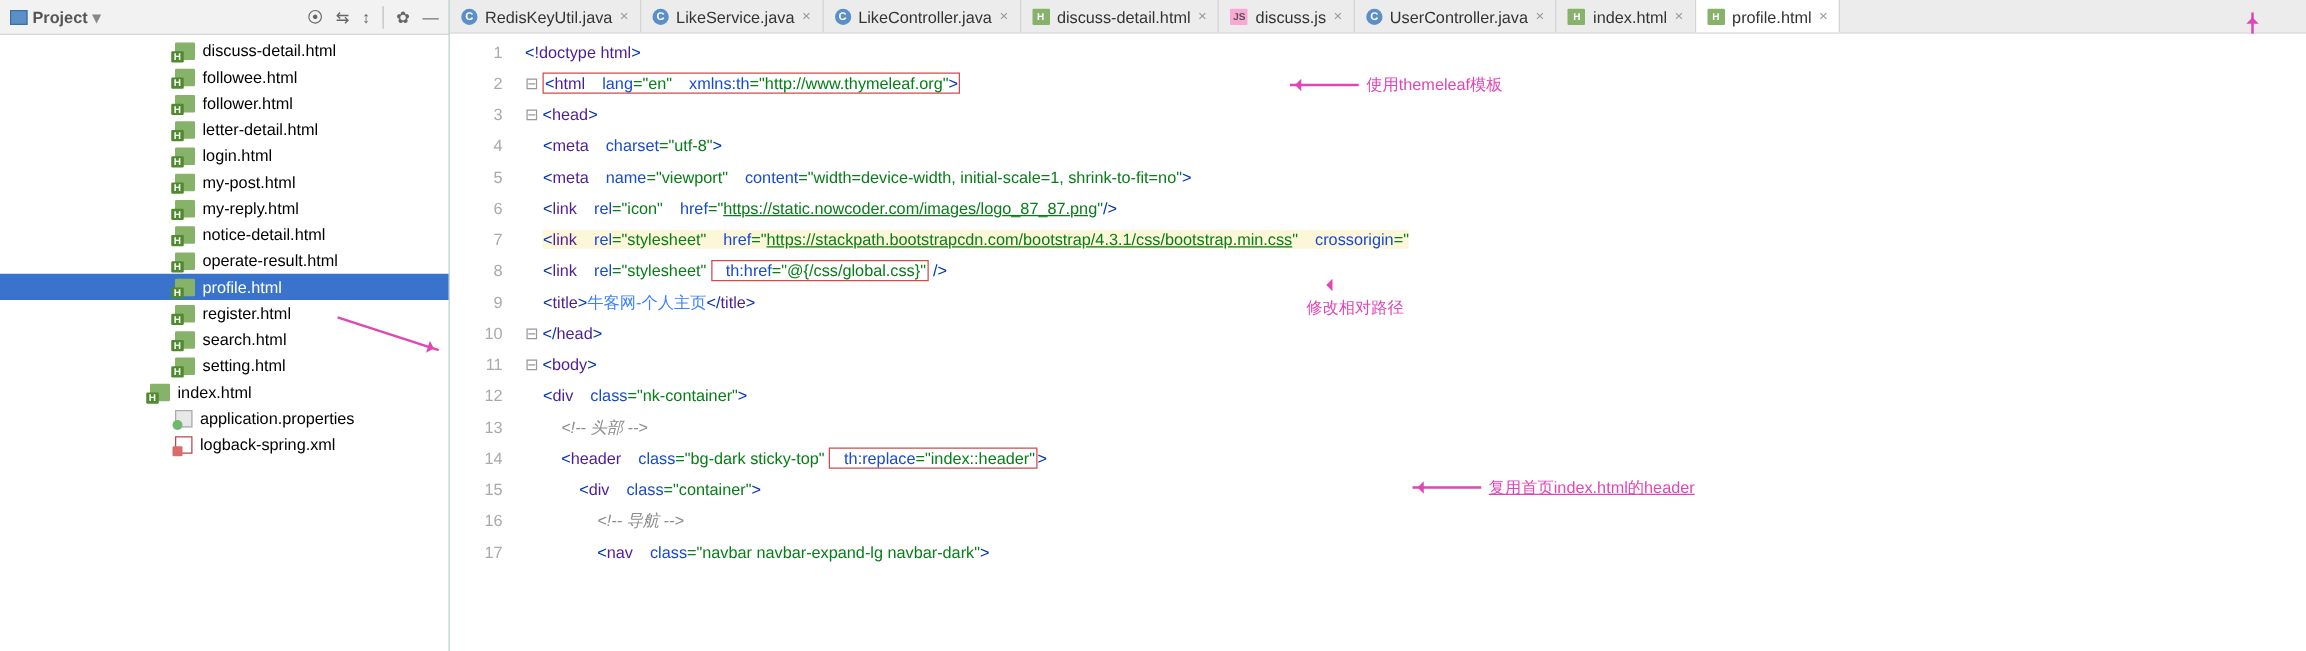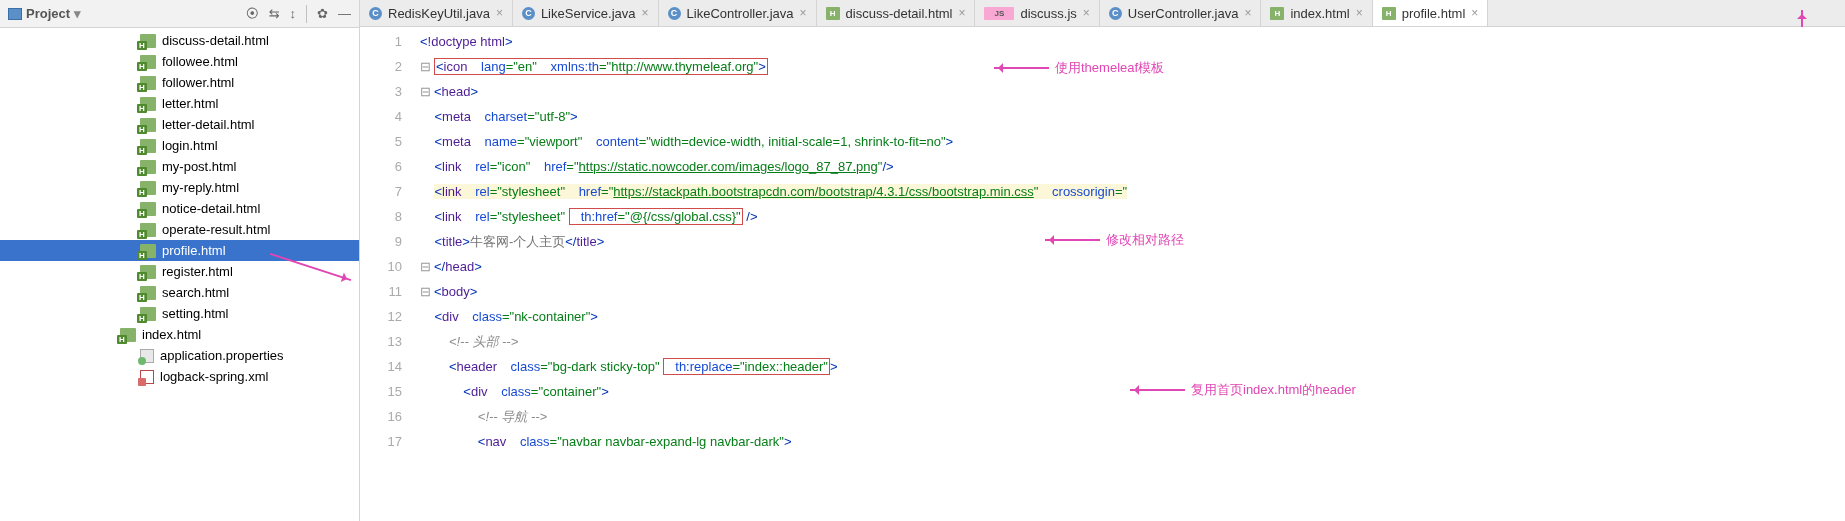--- a/index.html
+++ b/index.html
@@ -24,35 +24,35 @@
 .prop-ico::before{content:"";position:absolute;left:-3px;bottom:-3px;width:8px;height:8px;background:#6eb96e;border-radius:50%;}
 .xml-ico { width:14px; height:14px; background:#fff;border:1px solid #b74848;margin-right:6px; position:relative;}
 .xml-ico::before{content:"";position:absolute;left:-3px;bottom:-3px;width:8px;height:8px;background:#d96b6b;border-radius:1px;}
 .editor { flex:1; display:flex; flex-direction:column; position:relative; }
 .tabbar { display:flex; align-items:center; height:27px; border-bottom:1px solid #d4d4d4; background:#ececec; overflow:hidden; }
 .tab { display:flex; align-items:center; gap:6px; padding:0 9px; height:100%; border-right:1px solid #d4d4d4; color:#333; white-space:nowrap; }
 .tab.active { background:#fff; }
 .close-x { color:#999; font-size:12px; }
 .c-ico{width:13px;height:13px;border-radius:50%;background:#5b8fc7;color:#fff;font-size:9px;font-weight:bold;display:inline-flex;align-items:center;justify-content:center;}
 .h-ico{width:14px;height:13px;background:#86b26a;color:#fff;font-size:8px;font-weight:bold;display:inline-flex;align-items:center;justify-content:center;border-radius:1px;}
-.js-ico{width:30px;height:13px;background:#f9a8d4;color:#555;font-size:8px;font-weight:bold;display:inline-flex;align-items:center;justify-content:center;border-radius:1px;}
+.js-ico{width:14px;height:13px;background:#f9a8d4;color:#555;font-size:8px;font-weight:bold;display:inline-flex;align-items:center;justify-content:center;border-radius:1px;}
 .code-area { flex:1; display:flex; font-family:"JetBrains Mono",Consolas,monospace; background:#fff; position:relative; }
 .gutter { width:60px; text-align:right; color:#aaa; padding:2px 18px 0 0; }
 .gutter div, .code div { height:25px; line-height:25px; }
 .code { flex:1; padding:2px 0 0 0; position:relative; }
 .code pre { height:25px; line-height:25px; font-family:inherit; white-space:pre; }
 
 .t-ang{color:#0033b3;}      
 .t-tag{color:#4c1d95;}
 .t-attr{color:#174ad4;padding-left:10px;}
 .t-eq{color:#067d17;}
 .t-str{color:#067d17;}
 .t-link{color:#067d17;text-decoration:underline;}
 .t-cmt{color:#8c8c8c;font-style:italic;}
-.t-txt{color:#737373;}
+.t-txt{color:#3b82f6;}
 .hl-yel{background:#fdf7d9;}
 .hl-box{border:1px solid #d24b4b;padding:0 1px;}
 .fold{display:inline-block;width:10px;text-align:center;color:#999;margin-right:4px;}
 
 .anno { position:absolute; color:#e046b4; font-size:15px; display:flex; align-items:center; gap:6px; pointer-events:none; font-family:"Microsoft YaHei",sans-serif;}
 .arrow { display:inline-block; width:55px; height:2px; background:#e046b4; position:relative; }
 .arrow::before { content:""; position:absolute; left:-1px; top:-4px; border:5px solid transparent; border-right-color:#e046b4; }
 .top-markers{position:absolute;right:8px;top:30px;display:flex;gap:8px;font-size:12px;align-items:center;}
 .m-red{color:#d9433b;font-weight:bold;}
 .m-yel{color:#c7a039;font-weight:bold;}
@@ -89,24 +89,20 @@
           <span class="web-ico"></span>
           <span>discuss-detail.html</span>
         </div>
         <div class="tree-row">
           <span class="web-ico"></span>
           <span>followee.html</span>
         </div>
         <div class="tree-row">
           <span class="web-ico"></span>
           <span>follower.html</span>
-        </div>
-        <div class="tree-row">
-          <span class="web-ico"></span>
-          <span>letter.html</span>
         </div>
         <div class="tree-row">
           <span class="web-ico"></span>
           <span>letter-detail.html</span>
         </div>
         <div class="tree-row">
           <span class="web-ico"></span>
           <span>login.html</span>
         </div>
         <div class="tree-row">
@@ -225,45 +221,45 @@
           <div>12</div>
           <div>13</div>
           <div>14</div>
           <div>15</div>
           <div>16</div>
           <div>17</div>
         </div>
       <div class="code" id="code">
 
 <pre><span class="t-ang">&lt;</span><span class="t-tag">!doctype html</span><span class="t-ang">&gt;</span></pre>
-<pre><span class="fold">⊟</span><span class="hl-box"><span class="t-ang">&lt;</span><span class="t-tag">icon</span> <span class="t-attr">lang</span><span class="t-eq">=</span><span class="t-str">"en"</span> <span class="t-attr">xmlns:th</span><span class="t-eq">=</span><span class="t-str">"http://www.thymeleaf.org"</span><span class="t-ang">&gt;</span></span></pre>
+<pre><span class="fold">⊟</span><span class="hl-box"><span class="t-ang">&lt;</span><span class="t-tag">html</span> <span class="t-attr">lang</span><span class="t-eq">=</span><span class="t-str">"en"</span> <span class="t-attr">xmlns:th</span><span class="t-eq">=</span><span class="t-str">"http://www.thymeleaf.org"</span><span class="t-ang">&gt;</span></span></pre>
 <pre><span class="fold">⊟</span><span class="t-ang">&lt;</span><span class="t-tag">head</span><span class="t-ang">&gt;</span></pre>
 <pre>    <span class="t-ang">&lt;</span><span class="t-tag">meta</span> <span class="t-attr">charset</span><span class="t-eq">=</span><span class="t-str">"utf-8"</span><span class="t-ang">&gt;</span></pre>
 <pre>    <span class="t-ang">&lt;</span><span class="t-tag">meta</span> <span class="t-attr">name</span><span class="t-eq">=</span><span class="t-str">"viewport"</span> <span class="t-attr">content</span><span class="t-eq">=</span><span class="t-str">"width=device-width, initial-scale=1, shrink-to-fit=no"</span><span class="t-ang">&gt;</span></pre>
 <pre>    <span class="t-ang">&lt;</span><span class="t-tag">link</span> <span class="t-attr">rel</span><span class="t-eq">=</span><span class="t-str">"icon"</span> <span class="t-attr">href</span><span class="t-eq">=</span><span class="t-str">"<span class="t-link">https://static.nowcoder.com/images/logo_87_87.png</span>"</span><span class="t-ang">/&gt;</span></pre>
 <pre>    <span class="hl-yel"><span class="t-ang">&lt;</span><span class="t-tag">link</span> <span class="t-attr">rel</span><span class="t-eq">=</span><span class="t-str">"stylesheet"</span> <span class="t-attr">href</span><span class="t-eq">=</span><span class="t-str">"<span class="t-link">https://stackpath.bootstrapcdn.com/bootstrap/4.3.1/css/bootstrap.min.css</span>"</span> <span class="t-attr">crossorigin</span><span class="t-eq">=</span><span class="t-str">"</span></span></pre>
 <pre>    <span class="t-ang">&lt;</span><span class="t-tag">link</span> <span class="t-attr">rel</span><span class="t-eq">=</span><span class="t-str">"stylesheet"</span> <span class="hl-box"><span class="t-attr">th:href</span><span class="t-eq">=</span><span class="t-str">"@{/css/global.css}"</span></span> <span class="t-ang">/&gt;</span></pre>
 <pre>    <span class="t-ang">&lt;</span><span class="t-tag">title</span><span class="t-ang">&gt;</span><span class="t-txt">牛客网-个人主页</span><span class="t-ang">&lt;/</span><span class="t-tag">title</span><span class="t-ang">&gt;</span></pre>
 <pre><span class="fold">⊟</span><span class="t-ang">&lt;/</span><span class="t-tag">head</span><span class="t-ang">&gt;</span></pre>
 <pre><span class="fold">⊟</span><span class="t-ang">&lt;</span><span class="t-tag">body</span><span class="t-ang">&gt;</span></pre>
 <pre>    <span class="t-ang">&lt;</span><span class="t-tag">div</span> <span class="t-attr">class</span><span class="t-eq">=</span><span class="t-str">"nk-container"</span><span class="t-ang">&gt;</span></pre>
 <pre>        <span class="t-cmt">&lt;!-- 头部 --&gt;</span></pre>
 <pre>        <span class="t-ang">&lt;</span><span class="t-tag">header</span> <span class="t-attr">class</span><span class="t-eq">=</span><span class="t-str">"bg-dark sticky-top"</span> <span class="hl-box"><span class="t-attr">th:replace</span><span class="t-eq">=</span><span class="t-str">"index::header"</span></span><span class="t-ang">&gt;</span></pre>
 <pre>            <span class="t-ang">&lt;</span><span class="t-tag">div</span> <span class="t-attr">class</span><span class="t-eq">=</span><span class="t-str">"container"</span><span class="t-ang">&gt;</span></pre>
 <pre>                <span class="t-cmt">&lt;!-- 导航 --&gt;</span></pre>
 <pre>                <span class="t-ang">&lt;</span><span class="t-tag">nav</span> <span class="t-attr">class</span><span class="t-eq">=</span><span class="t-str">"navbar navbar-expand-lg navbar-dark"</span><span class="t-ang">&gt;</span></pre>
 
-        <div class="anno" style="top:28px;left:574px;justify-content:space-between;">
+        <div class="anno" style="top:28px;left:612px;justify-content:space-between;">
             <span class="arrow"></span>
             <span>使用themeleaf模板</span>
           </div>
-        <div class="anno" style="top:200px;left:625px;">
+        <div class="anno" style="top:200px;left:625px;flex-direction:column;">
             <span class="arrow"></span>
             <span>修改相对路径</span>
           </div>
-        <div class="anno" style="top:350px;left:710px;">
+        <div class="anno" style="top:350px;left:710px;text-decoration:underline;">
             <span class="arrow"></span>
             <span>复用首页index.html的header</span>
           </div>
       </div>
     </div>
   </div>
 </div>
 
 </body></html>

